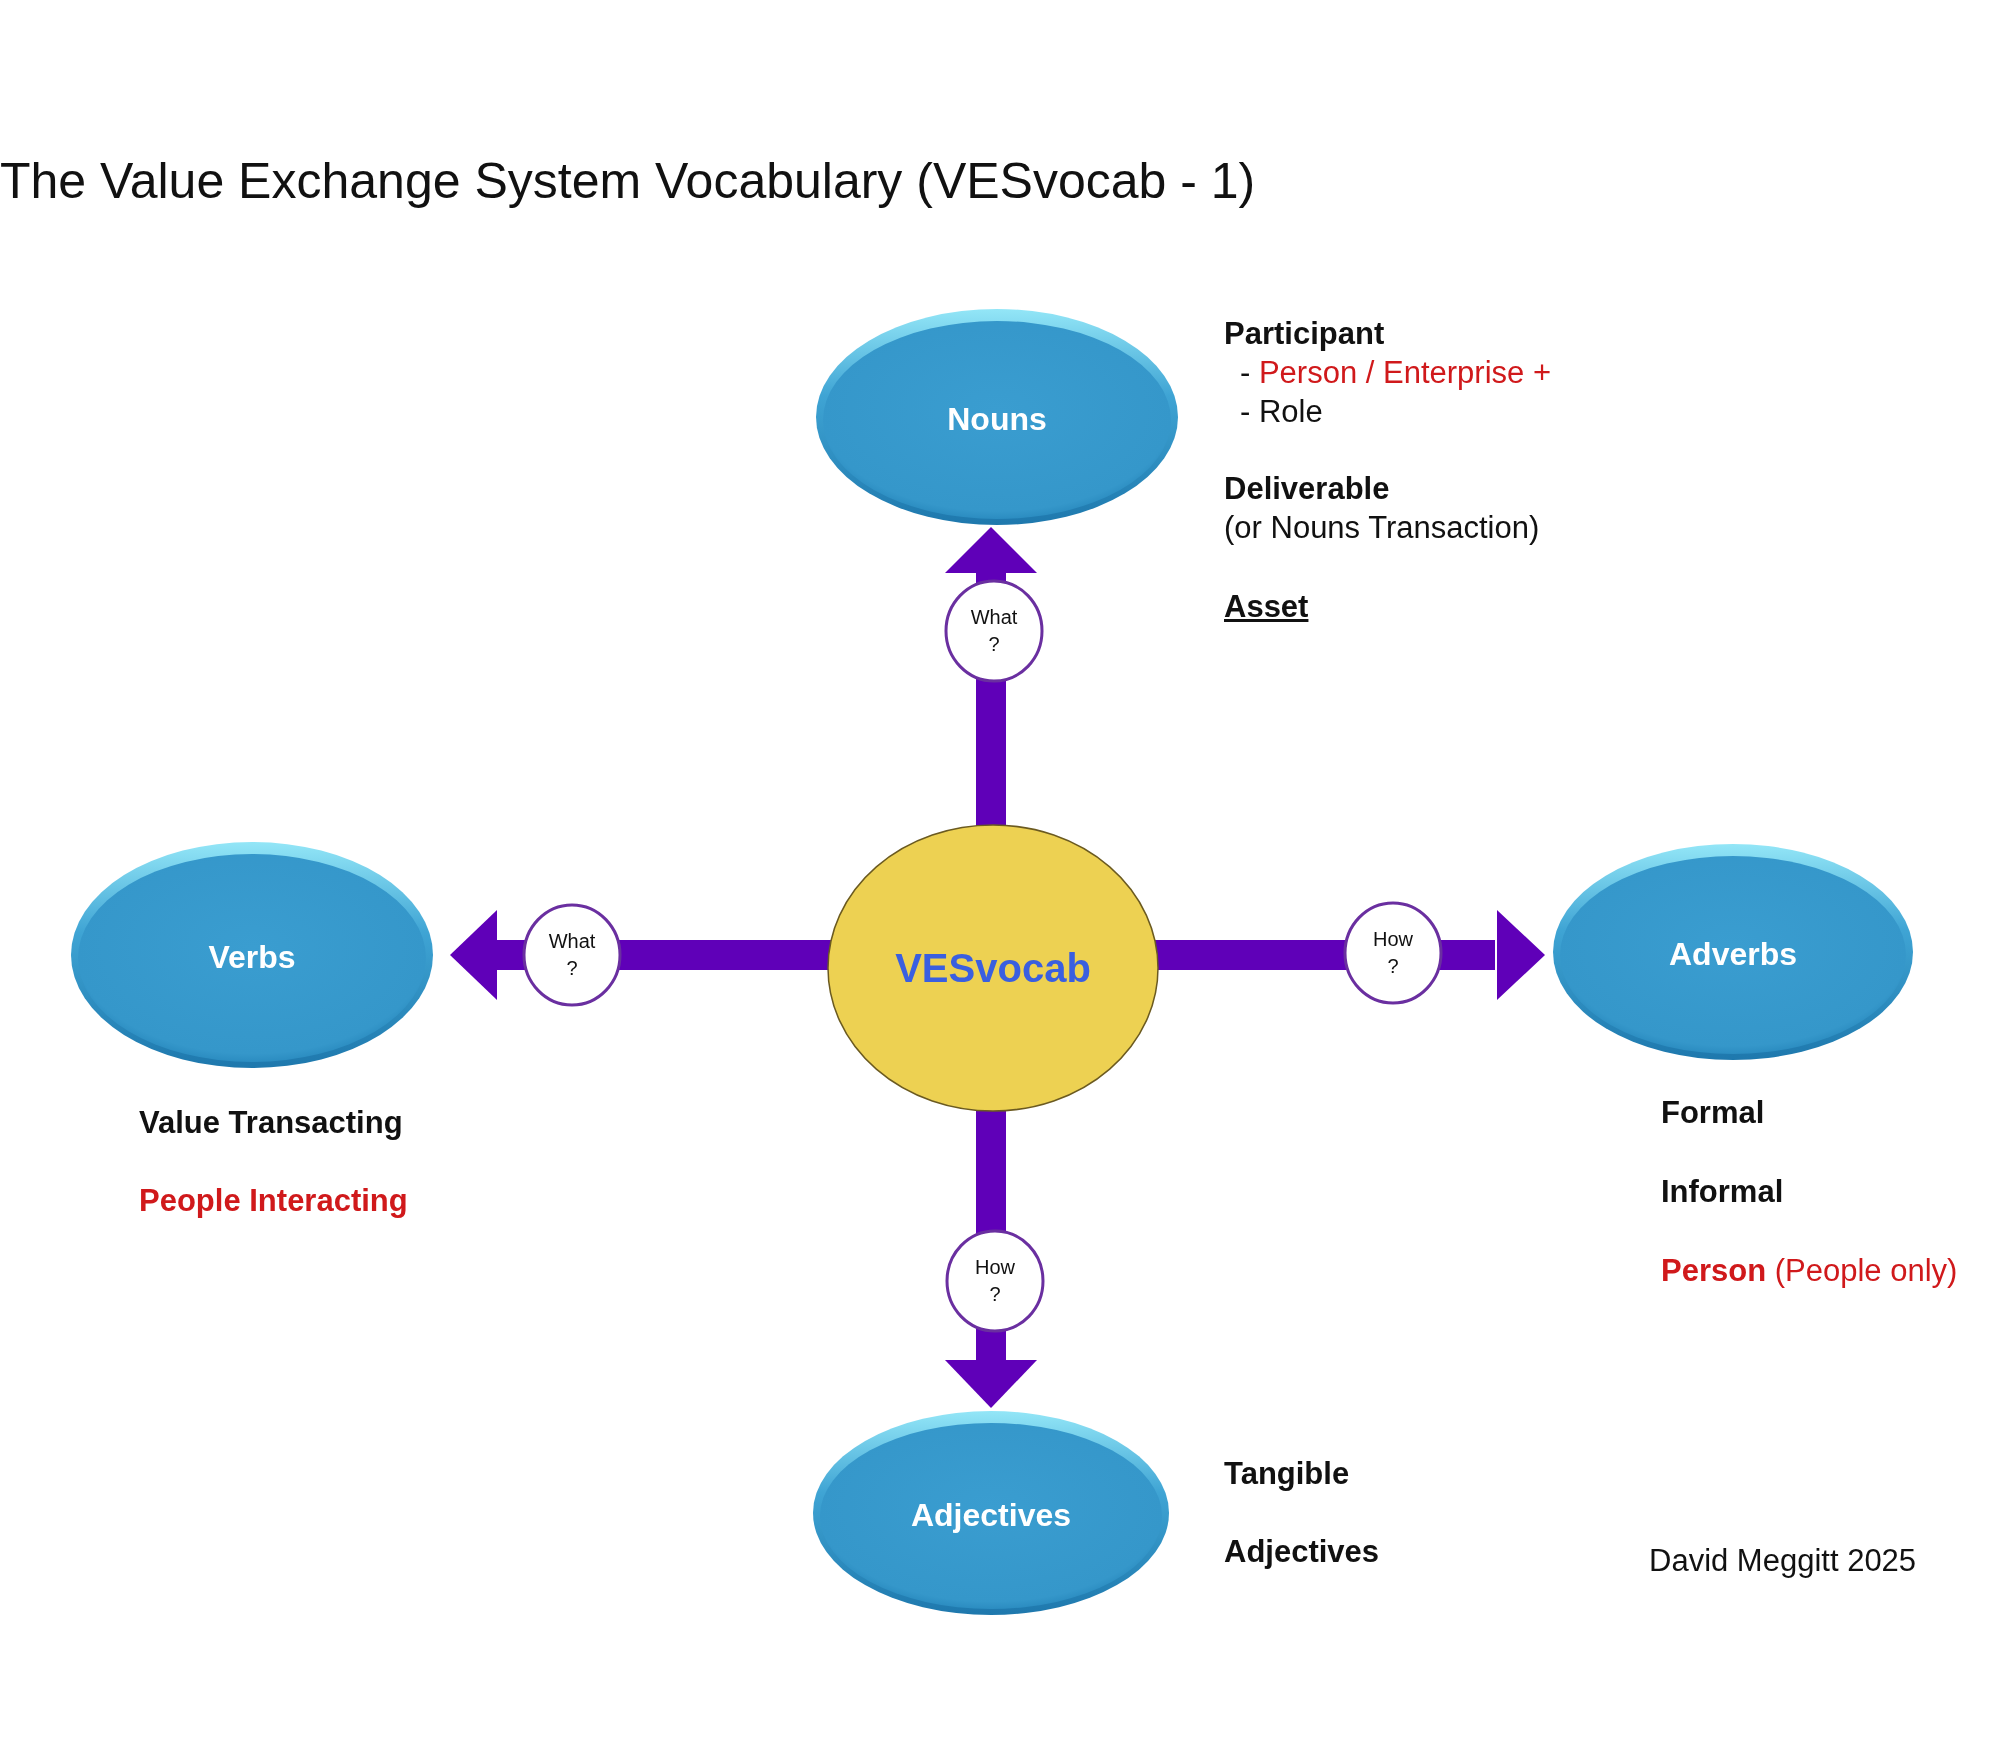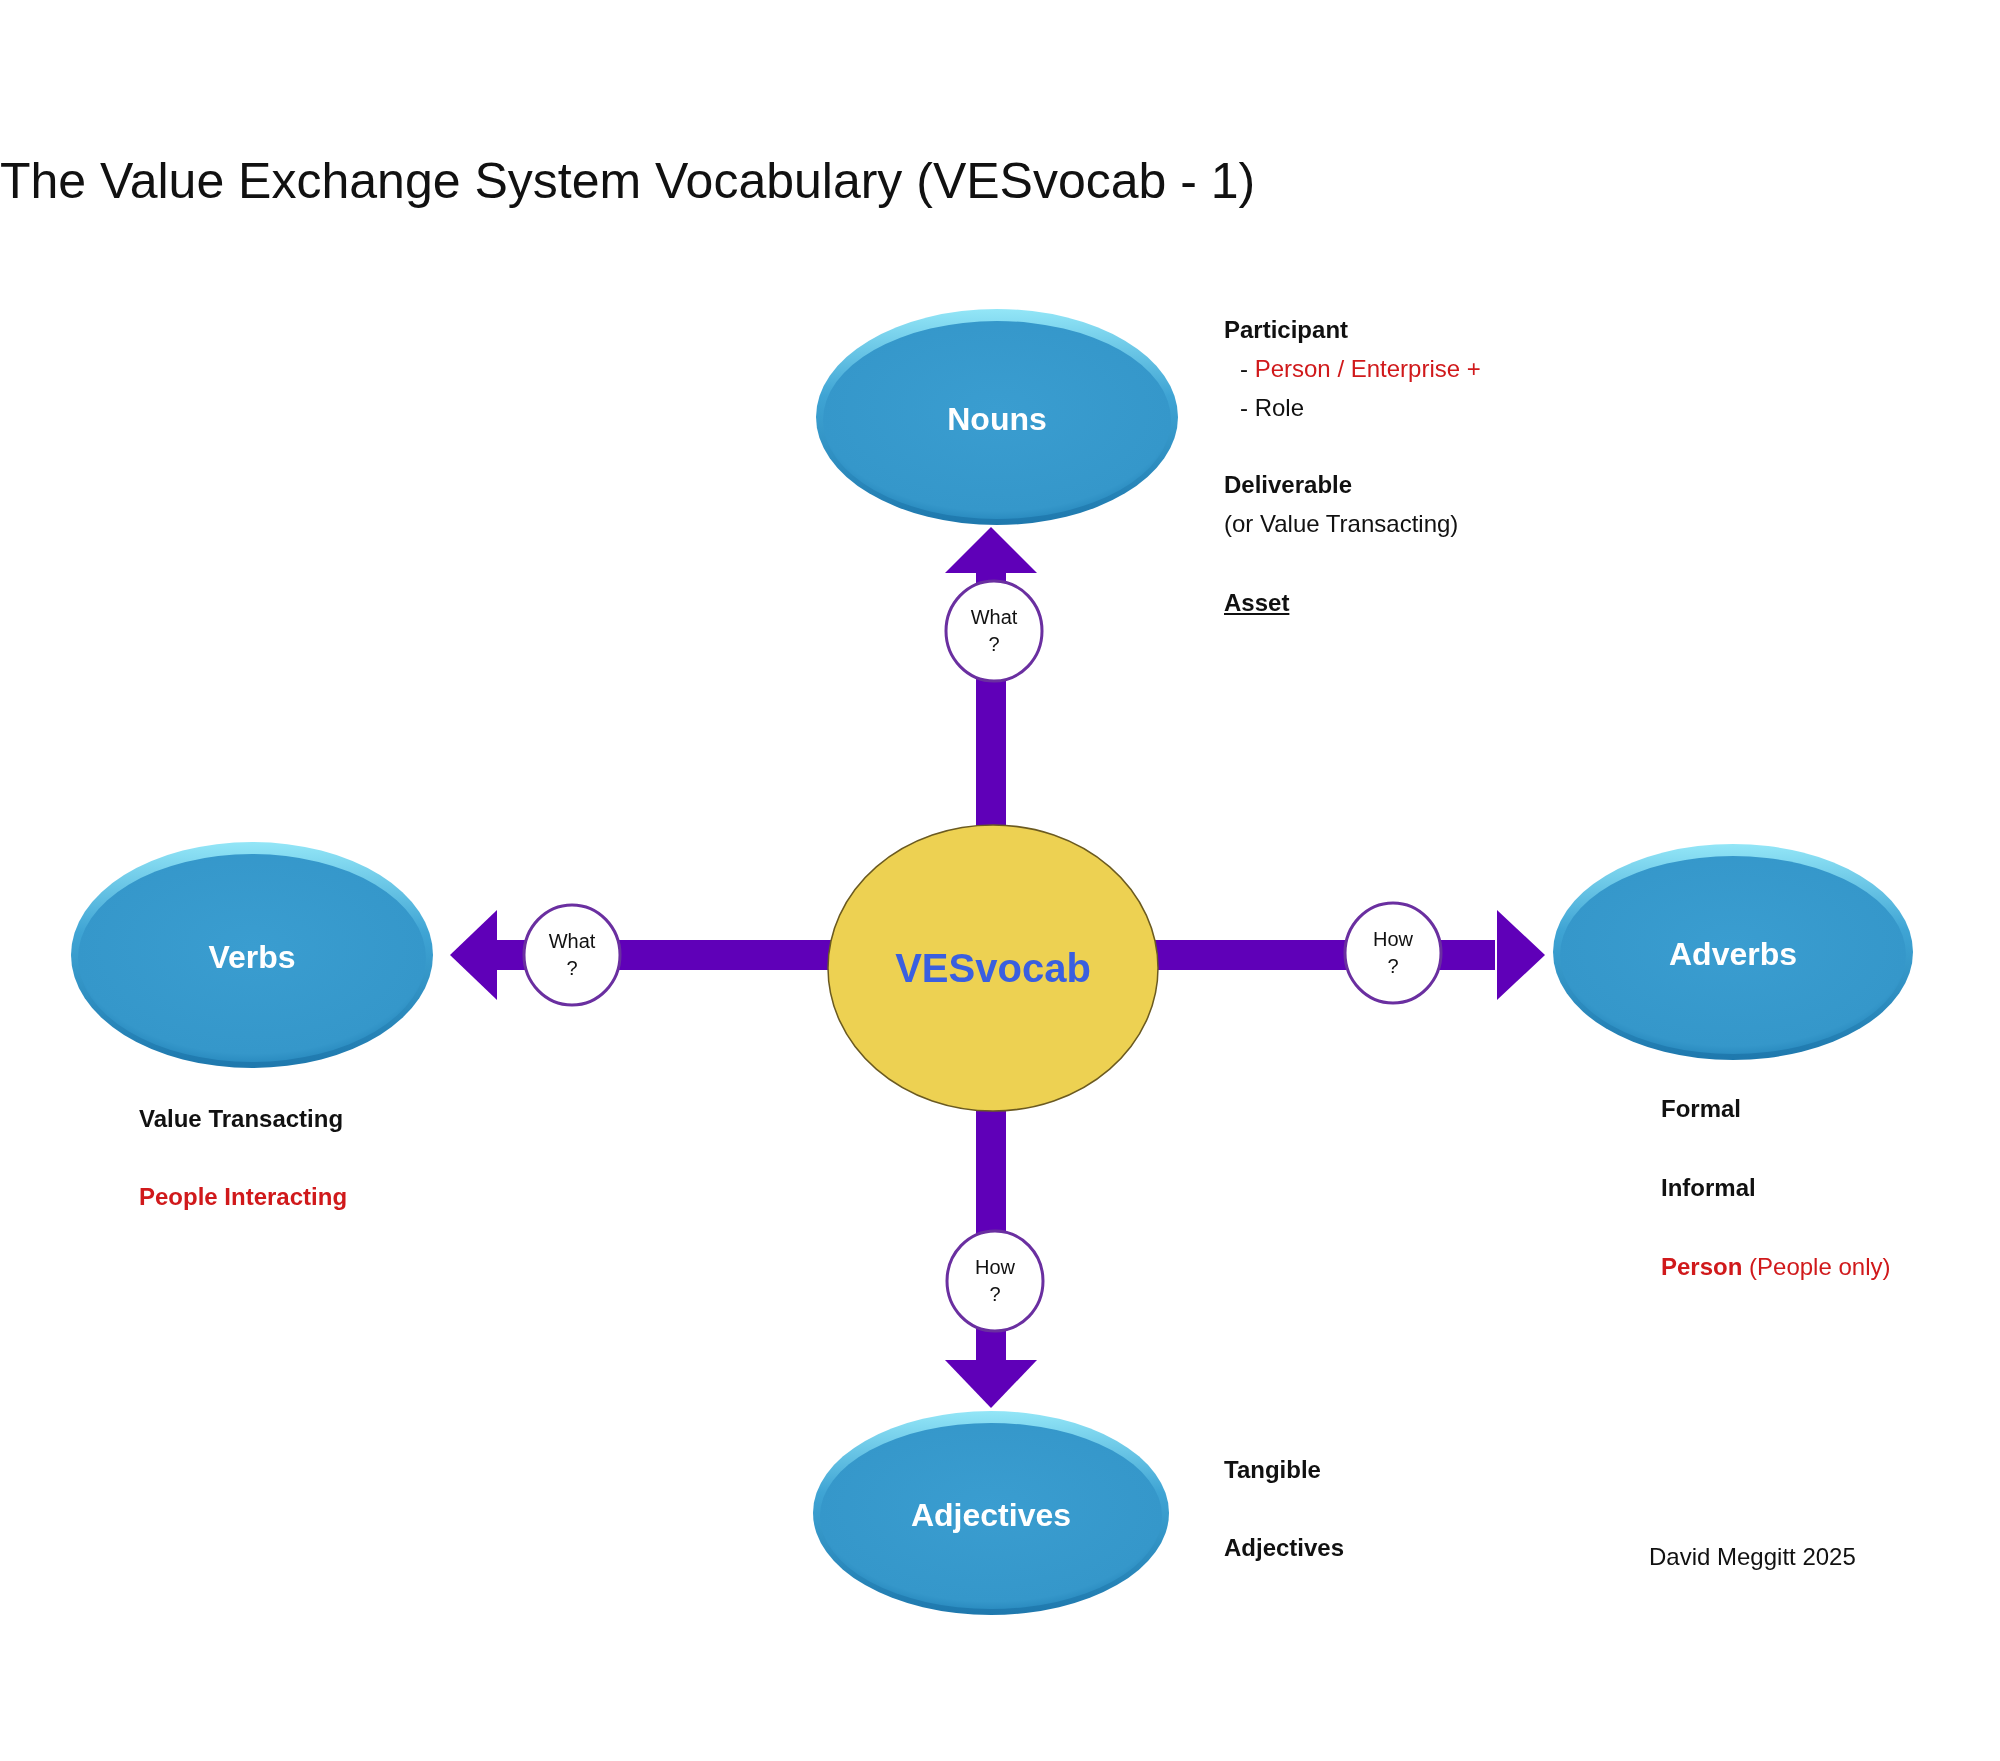--- a/index.html
+++ b/index.html
@@ -1,19 +1,19 @@
 <!DOCTYPE html>
 <html><head>
 <meta charset="utf-8">
 <style>
   html, body { margin:0; padding:0; background:#ffffff; }
   body { width:2000px; height:1761px; position:relative; overflow:hidden; font-family:"Liberation Sans", sans-serif; }
   #diagram { position:absolute; left:0; top:0; }
   .title { position:absolute; left:0; width:2000px; top:152px; text-align:left; font-size:50px; color:#111; font-family:"Liberation Sans", sans-serif; }
-  .txt { position:absolute; font-family:"Liberation Sans", sans-serif; font-size:24px; color:#111; white-space:nowrap; line-height:1; }
+  .txt { position:absolute; font-family:"Liberation Sans", sans-serif; font-size:31px; color:#111; white-space:nowrap; line-height:1; }
   .b { font-weight:bold; }
   .red { color:#d0191b; }
   .node-label { font-family:"Liberation Sans", sans-serif; font-weight:bold; fill:#ffffff; font-size:32px; }
   .center-label { font-family:"Liberation Sans", sans-serif; font-weight:bold; font-size:40px; }
   .q-label { font-family:"Liberation Sans", sans-serif; font-size:20px; fill:#111; }
 </style>
 </head>
 <body>
 
 <div class="title">The Value Exchange System Vocabulary (VESvocab - 1)</div>
@@ -87,21 +87,21 @@
     <ellipse cx="991" cy="1513" rx="178" ry="102" fill="url(#rimGrad)"></ellipse>
     <ellipse cx="991" cy="1516" rx="171" ry="93" fill="url(#nodeGrad)"></ellipse>
     <text class="node-label" x="991" y="1526" text-anchor="middle">Adjectives</text>
   </g>
 </svg>
 
 <div class="txt b" style="left:1224px; top:318px;">Participant</div>
 <div class="txt" style="left:1240px; top:357px;"><span>- </span><span class="red">Person / Enterprise +</span></div>
 <div class="txt" style="left:1240px; top:396px;">- Role</div>
 <div class="txt b" style="left:1224px; top:473px;">Deliverable</div>
-<div class="txt" style="left:1224px; top:512px;">(or Value Transacting)</div>
+<div class="txt" style="left:1224px; top:512px;">(or Nouns Transaction)</div>
 <div class="txt b" style="left:1224px; top:591px;text-decoration:underline;">Asset</div>
 
 <div class="txt b" style="left:139px; top:1107px;">Value Transacting</div>
 <div class="txt b red" style="left:139px; top:1185px;">People Interacting</div>
 
 <div class="txt b" style="left:1661px; top:1097px;">Formal</div>
 <div class="txt b" style="left:1661px; top:1176px;">Informal</div>
 <div class="txt red" style="left:1661px; top:1255px;"><span class="b">Person</span><span> (People only)</span></div>
 
 <div class="txt b" style="left:1224px; top:1458px;">Tangible</div>

